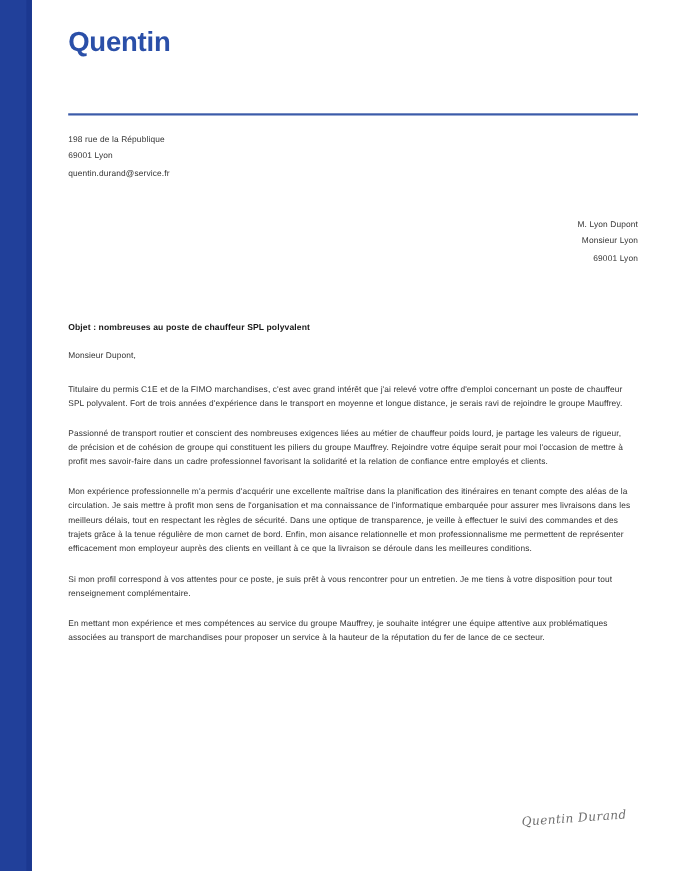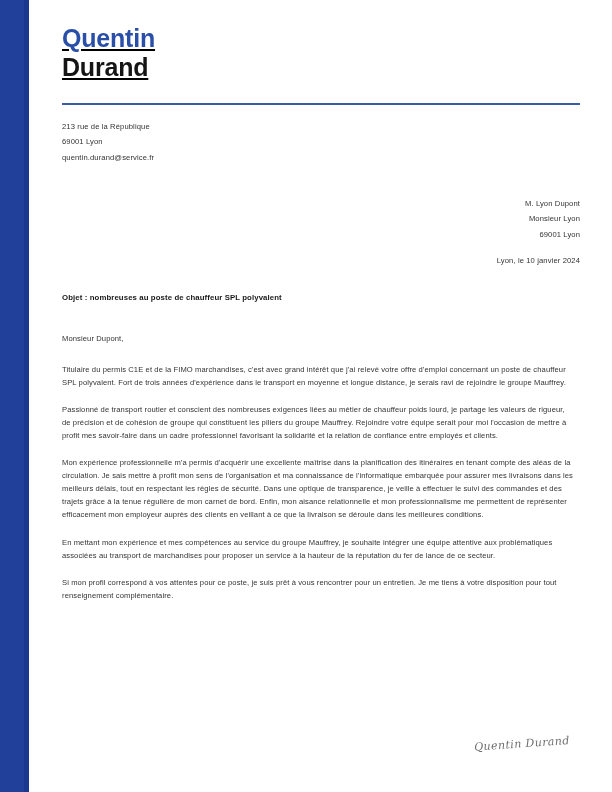--- a/index.html
+++ b/index.html
@@ -35,21 +35,20 @@
     width: 5px;
     height: 792px;
     background: #1B3890;
   }
   
   .header {
     position: absolute;
     left: 62px;
     top: 24px;
     width: 518px;
-    text-decoration: underline;
   }
   .name-line {
     font-size: 25px;
     font-weight: bold;
     line-height: 1.16;
     letter-spacing: -0.2px;
   }
   .name-first { color: #2A4FA8; }
   .name-last  { color: #151515; }
   .header-rule {
@@ -101,21 +100,21 @@
     width: 518px;
     font-size: 7.8px;
     font-weight: bold;
     color: #1A1A1A;
     letter-spacing: 0.1px;
   }
   
   .body-text {
     position: absolute;
     left: 62px;
-    top: 332px;
+    top: 316px;
     width: 512px;
     font-size: 7.6px;
     color: #333333;
     line-height: 1.72;
     letter-spacing: 0.1px;
   }
   .body-text p {
     margin: 0 0 14px 0;
     text-align: left;
   }
@@ -141,45 +140,43 @@
 <body>
 
 <div class="page">
 
   <div class="side-band">
     <div class="side-band-inner"></div>
   </div>
 
   <div class="header">
     <div class="name-line name-first">Quentin</div>
-    <div class="name-line name-last">Durand</div>
   </div>
 
   <div class="header-rule"></div>
 
   <div class="contact">
-    <div>213 rue de la République</div>
+    <div>198 rue de la République</div>
     <div>69001 Lyon</div>
     <div>quentin.durand@service.fr</div>
   </div>
 
   <div class="recipient">
     <div>M. Lyon Dupont</div>
     <div>Monsieur Lyon</div>
     <div>69001 Lyon</div>
   </div>
 
-  <div class="date-line">Lyon, le 10 janvier 2024</div>
 
   <div class="subject">Objet : nombreuses au poste de chauffeur SPL polyvalent</div>
 
   <div class="body-text">
     <p class="salutation">Monsieur Dupont,</p>
     <p>Titulaire du permis C1E et de la FIMO marchandises, c'est avec grand intérêt que j'ai relevé votre offre d'emploi concernant un poste de chauffeur SPL polyvalent. Fort de trois années d'expérience dans le transport en moyenne et longue distance, je serais ravi de rejoindre le groupe Mauffrey.</p>
     <p>Passionné de transport routier et conscient des nombreuses exigences liées au métier de chauffeur poids lourd, je partage les valeurs de rigueur, de précision et de cohésion de groupe qui constituent les piliers du groupe Mauffrey. Rejoindre votre équipe serait pour moi l'occasion de mettre à profit mes savoir-faire dans un cadre professionnel favorisant la solidarité et la relation de confiance entre employés et clients.</p>
     <p>Mon expérience professionnelle m'a permis d'acquérir une excellente maîtrise dans la planification des itinéraires en tenant compte des aléas de la circulation. Je sais mettre à profit mon sens de l'organisation et ma connaissance de l'informatique embarquée pour assurer mes livraisons dans les meilleurs délais, tout en respectant les règles de sécurité. Dans une optique de transparence, je veille à effectuer le suivi des commandes et des trajets grâce à la tenue régulière de mon carnet de bord. Enfin, mon aisance relationnelle et mon professionnalisme me permettent de représenter efficacement mon employeur auprès des clients en veillant à ce que la livraison se déroule dans les meilleures conditions.</p>
+    <p>Si mon profil correspond à vos attentes pour ce poste, je suis prêt à vous rencontrer pour un entretien. Je me tiens à votre disposition pour tout renseignement complémentaire.</p>
     <p>En mettant mon expérience et mes compétences au service du groupe Mauffrey, je souhaite intégrer une équipe attentive aux problématiques associées au transport de marchandises pour proposer un service à la hauteur de la réputation du fer de lance de ce secteur.</p>
-    <p>Si mon profil correspond à vos attentes pour ce poste, je suis prêt à vous rencontrer pour un entretien. Je me tiens à votre disposition pour tout renseignement complémentaire.</p>
   </div>
 
   <div class="signature">Quentin Durand</div>
 
 </div>
 
 </body></html>

